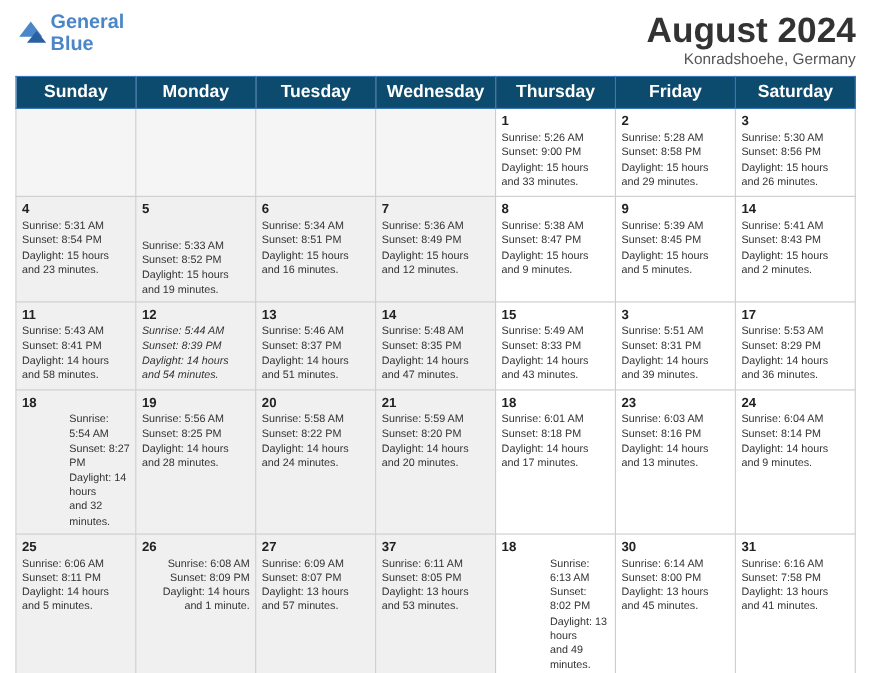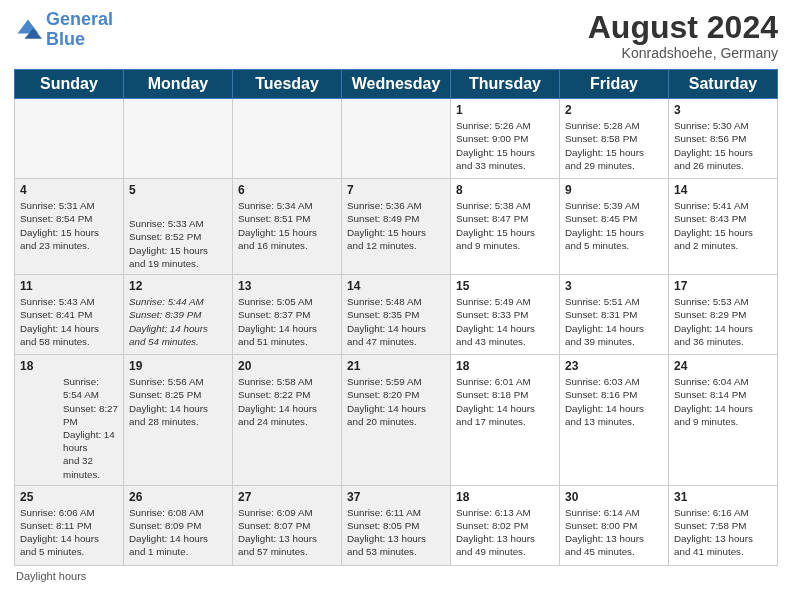--- a/index.html
+++ b/index.html
@@ -222,21 +222,21 @@
           </td>
           <td class="shaded">
             <span class="day-num">12</span>
             <div class="cell-text" style="white-space: pre-wrap; font-style: italic;">Sunrise: 5:44 AM
 Sunset: 8:39 PM
 Daylight: 14 hours
 and 54 minutes.</div>
           </td>
           <td class="shaded">
             <span class="day-num">13</span>
-            <div class="cell-text" style="white-space: pre-wrap;">Sunrise: 5:05 AM
+            <div class="cell-text" style="white-space: pre-wrap;">Sunrise: 5:46 AM
 Sunset: 8:37 PM
 Daylight: 14 hours
 and 51 minutes.</div>
           </td>
           <td class="shaded">
             <span class="day-num">14</span>
             <div class="cell-text" style="white-space: pre-wrap;">Sunrise: 5:48 AM
 Sunset: 8:35 PM
 Daylight: 14 hours
 and 47 minutes.</div>
@@ -317,42 +317,42 @@
         <tr>
           <td class="shaded">
             <span class="day-num">25</span>
             <div class="cell-text" style="white-space: pre-wrap;">Sunrise: 6:06 AM
 Sunset: 8:11 PM
 Daylight: 14 hours
 and 5 minutes.</div>
           </td>
           <td class="shaded">
             <span class="day-num">26</span>
-            <div class="cell-text" style="white-space: pre-wrap;">Sunrise: 6:08 AM
+            <div class="cell-text" style="white-space: pre-wrap; text-align: right;">Sunrise: 6:08 AM
 Sunset: 8:09 PM
 Daylight: 14 hours
 and 1 minute.</div>
           </td>
           <td class="shaded">
             <span class="day-num">27</span>
             <div class="cell-text" style="white-space: pre-wrap;">Sunrise: 6:09 AM
 Sunset: 8:07 PM
 Daylight: 13 hours
 and 57 minutes.</div>
           </td>
           <td class="shaded">
             <span class="day-num">37</span>
             <div class="cell-text" style="white-space: pre-wrap;">Sunrise: 6:11 AM
 Sunset: 8:05 PM
 Daylight: 13 hours
 and 53 minutes.</div>
           </td>
           <td>
             <span class="day-num">18</span>
-            <div class="cell-text" style="white-space: pre-wrap;">Sunrise: 6:13 AM
+            <div class="cell-text" style="white-space: pre-wrap; margin-left: 44px;">Sunrise: 6:13 AM
 Sunset: 8:02 PM
 Daylight: 13 hours
 and 49 minutes.</div>
           </td>
           <td>
             <span class="day-num">30</span>
             <div class="cell-text" style="white-space: pre-wrap;">Sunrise: 6:14 AM
 Sunset: 8:00 PM
 Daylight: 13 hours
 and 45 minutes.</div>

